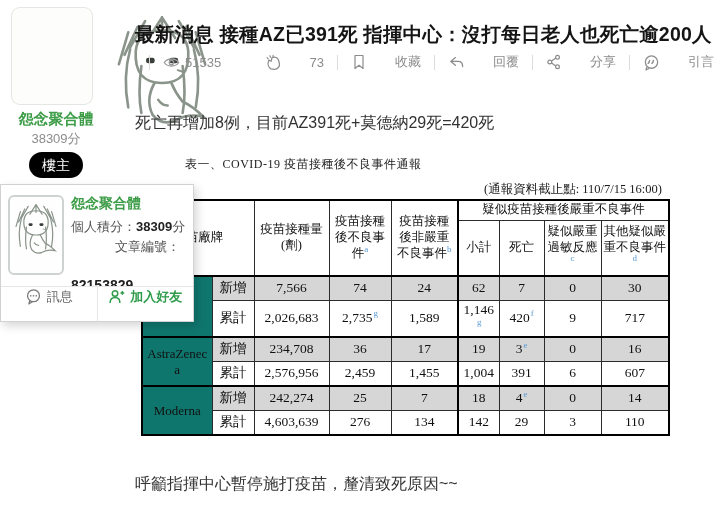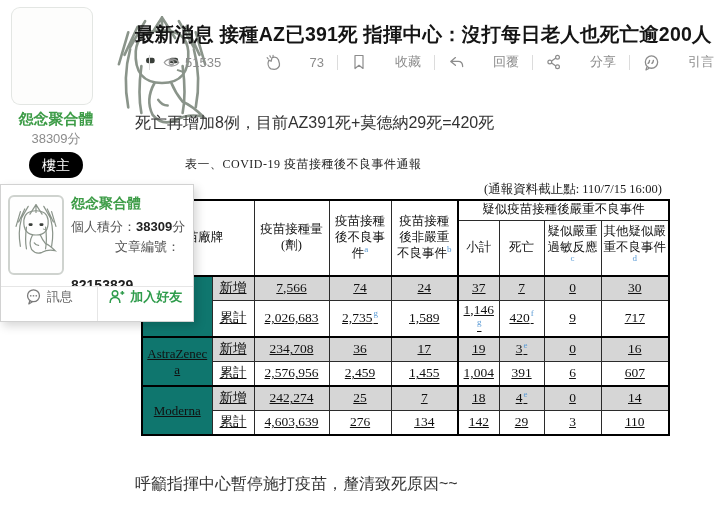--- a/index.html
+++ b/index.html
@@ -49,21 +49,21 @@
   
   .fig-title{position:absolute;left:185px;top:156px;font-family:"Liberation Serif","DejaVu Serif",serif;
              font-size:12px;color:#1c1c1c;letter-spacing:.5px;}
   .fig-note{position:absolute;left:430px;top:181px;width:232px;text-align:right;
             font-family:"Liberation Serif","DejaVu Serif",serif;font-size:12.5px;color:#1c1c1c;}
   table.vax{position:absolute;left:141px;top:199px;width:527px;border-collapse:collapse;table-layout:fixed;
             font-family:"Liberation Serif","DejaVu Serif",serif;background:#fff;border:2px solid #000;}
   table.vax th,table.vax td{border:1px solid #2b2b2b;text-align:center;vertical-align:middle;
             padding:1px 2px;word-break:break-all;line-height:1.25;}
   table.vax th{font-weight:normal;font-size:12.5px;color:#111;background:#fff;}
-  table.vax td{font-size:13.5px;color:#111;height:21px;text-decoration:underline;}
+  table.vax td{font-size:13.5px;color:#111;height:21px;}
   table.vax .h1{height:20px;}
   table.vax .h2 th{height:52px;}
   table.vax thead tr.h2 th, table.vax th.rowspan2{border-bottom:2px solid #000;}
   table.vax th.serious{border-left:2px solid #000;}
   table.vax .thickL{border-left:2px solid #000;}
   table.vax tr.group-start td{border-top:2px solid #000;}
   table.vax tr.r-new td{background:#d6d6d6;}
   table.vax tr td.c-brand{background:#0f766e;font-size:13px;}
   table.vax sup{font-size:9px;color:#5b9bd5;vertical-align:super;line-height:0;}
   table.vax td sup{margin-left:1px;}
@@ -221,21 +221,21 @@
         <th data-interactable="false"><span>其他疑似嚴重不良事件</span><sup>d</sup></th>
       </tr>
     </thead>
     <tbody>
         <tr class="r-new group-start" data-interactable="false">
           <td rowspan="2" class="c-brand" data-interactable="false"></td>
           <td data-interactable="false">新增</td>
           <td data-interactable="false">7,566</td>
           <td data-interactable="false">74</td>
           <td data-interactable="false">24</td>
-          <td class="thickL" data-interactable="false">37</td>
+          <td class="thickL" data-interactable="false">62</td>
           <td data-interactable="false">7</td>
           <td data-interactable="false">0</td>
           <td data-interactable="false">30</td>
         </tr>
         <tr class="r-cum" data-interactable="false">
           <td data-interactable="false">累計</td>
           <td data-interactable="false">2,026,683</td>
           <td data-interactable="false">2,735<sup>g</sup></td>
           <td data-interactable="false">1,589</td>
           <td class="thickL" data-interactable="false">1,146<sup>g</sup></td>

